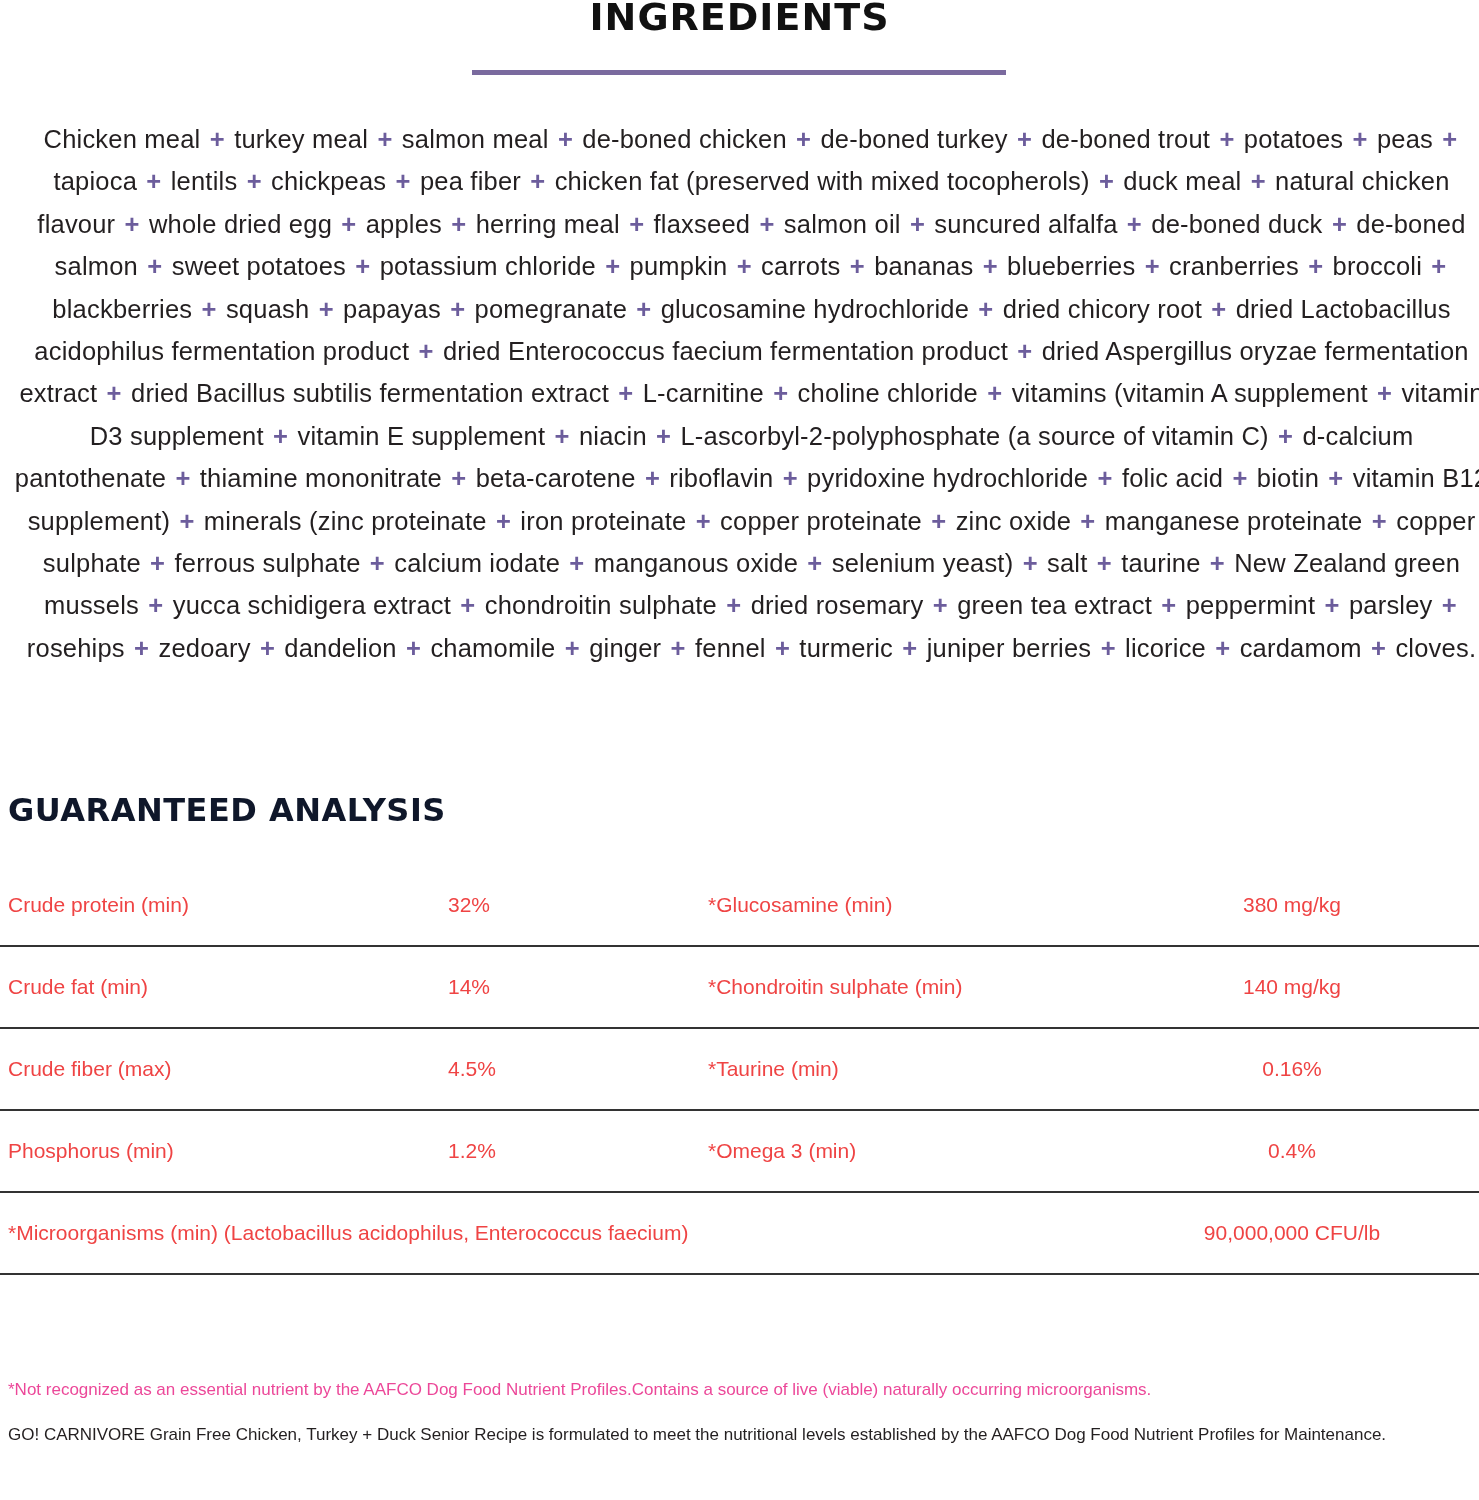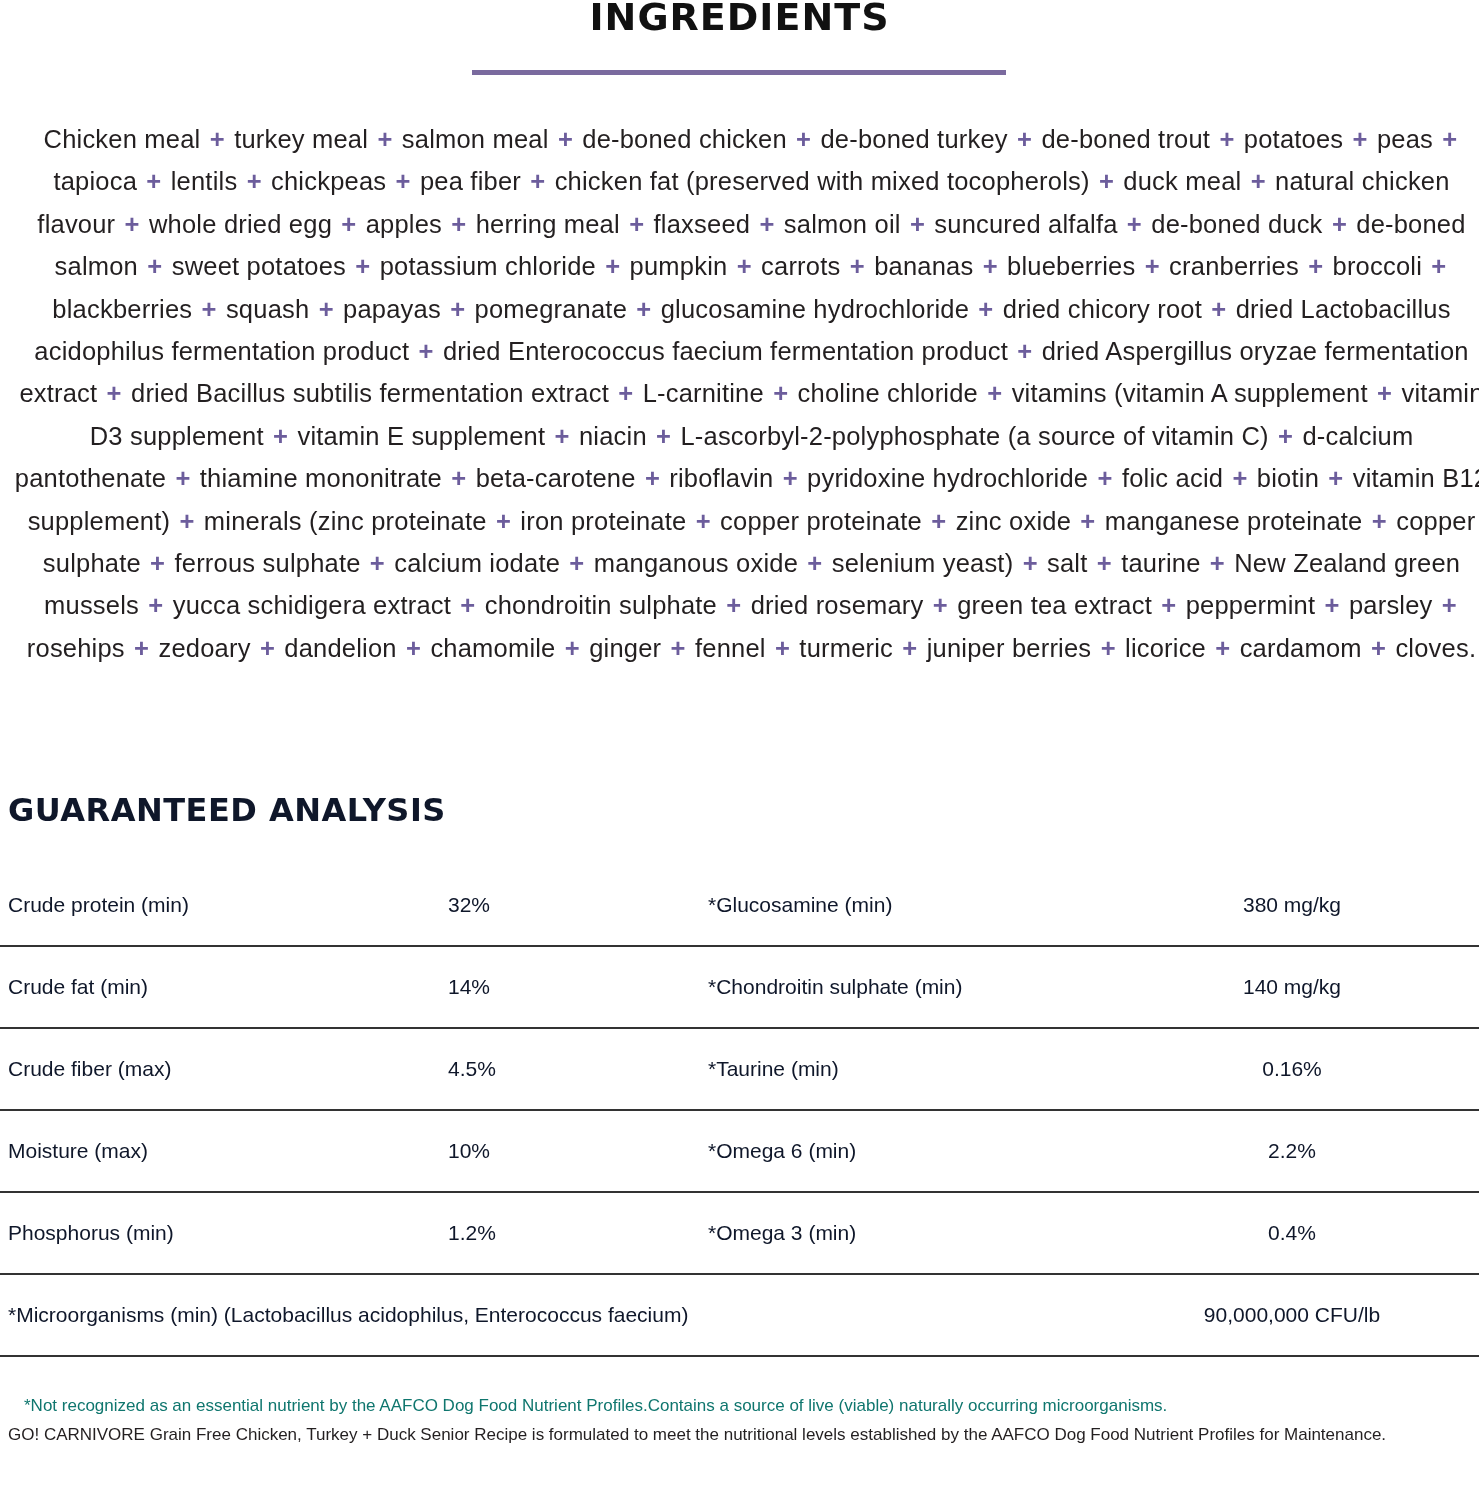--- a/index.html
+++ b/index.html
@@ -70,38 +70,38 @@
     position: absolute;
     top: 865px;
     left: 0;
     width: 1479px;
   }
   .ga-row {
     position: relative;
     height: 80px;
     border-bottom: 2px solid #333333;
     font-size: 21px;
-    color: #0f172a;
+    color: #ef4444;
   }
   .ga-row .cell {
     position: absolute;
     top: 28px;
     white-space: nowrap;
   }
   .c1 { left: 8px; }
   .c2 { left: 448px; width: 160px; text-align: left; }
   .c3 { left: 698px; margin-left: 10px; }
   .c4 { left: 1192px; width: 200px; text-align: center; }
   .footnote {
     position: absolute;
     top: 1380px;
     left: 8px;
     font-size: 17px;
-    color: #0f766e;
-    margin: 16px;
+    color: #ec4899;
+    margin: 0;
     white-space: nowrap;
   }
   .statement {
     position: absolute;
     top: 1424px;
     left: 8px;
     width: 1465px;
     font-size: 17px;
     line-height: 22px;
     color: #231f20;
@@ -131,26 +131,20 @@
     <span class="cell c3">*Chondroitin sulphate (min)</span>
     <span class="cell c4">140 mg/kg</span>
   </div>
   <div class="ga-row">
     <span class="cell c1">Crude fiber (max)</span>
     <span class="cell c2">4.5%</span>
     <span class="cell c3">*Taurine (min)</span>
     <span class="cell c4">0.16%</span>
   </div>
   <div class="ga-row">
-    <span class="cell c1">Moisture (max)</span>
-    <span class="cell c2">10%</span>
-    <span class="cell c3">*Omega 6 (min)</span>
-    <span class="cell c4">2.2%</span>
-  </div>
-  <div class="ga-row">
     <span class="cell c1">Phosphorus  (min)</span>
     <span class="cell c2">1.2%</span>
     <span class="cell c3">*Omega 3 (min)</span>
     <span class="cell c4">0.4%</span>
   </div>
   <div class="ga-row">
     <span class="cell c1">*Microorganisms (min) (Lactobacillus acidophilus, Enterococcus faecium)</span>
     <span class="cell c4">90,000,000 CFU/lb</span>
   </div>
 </div>

